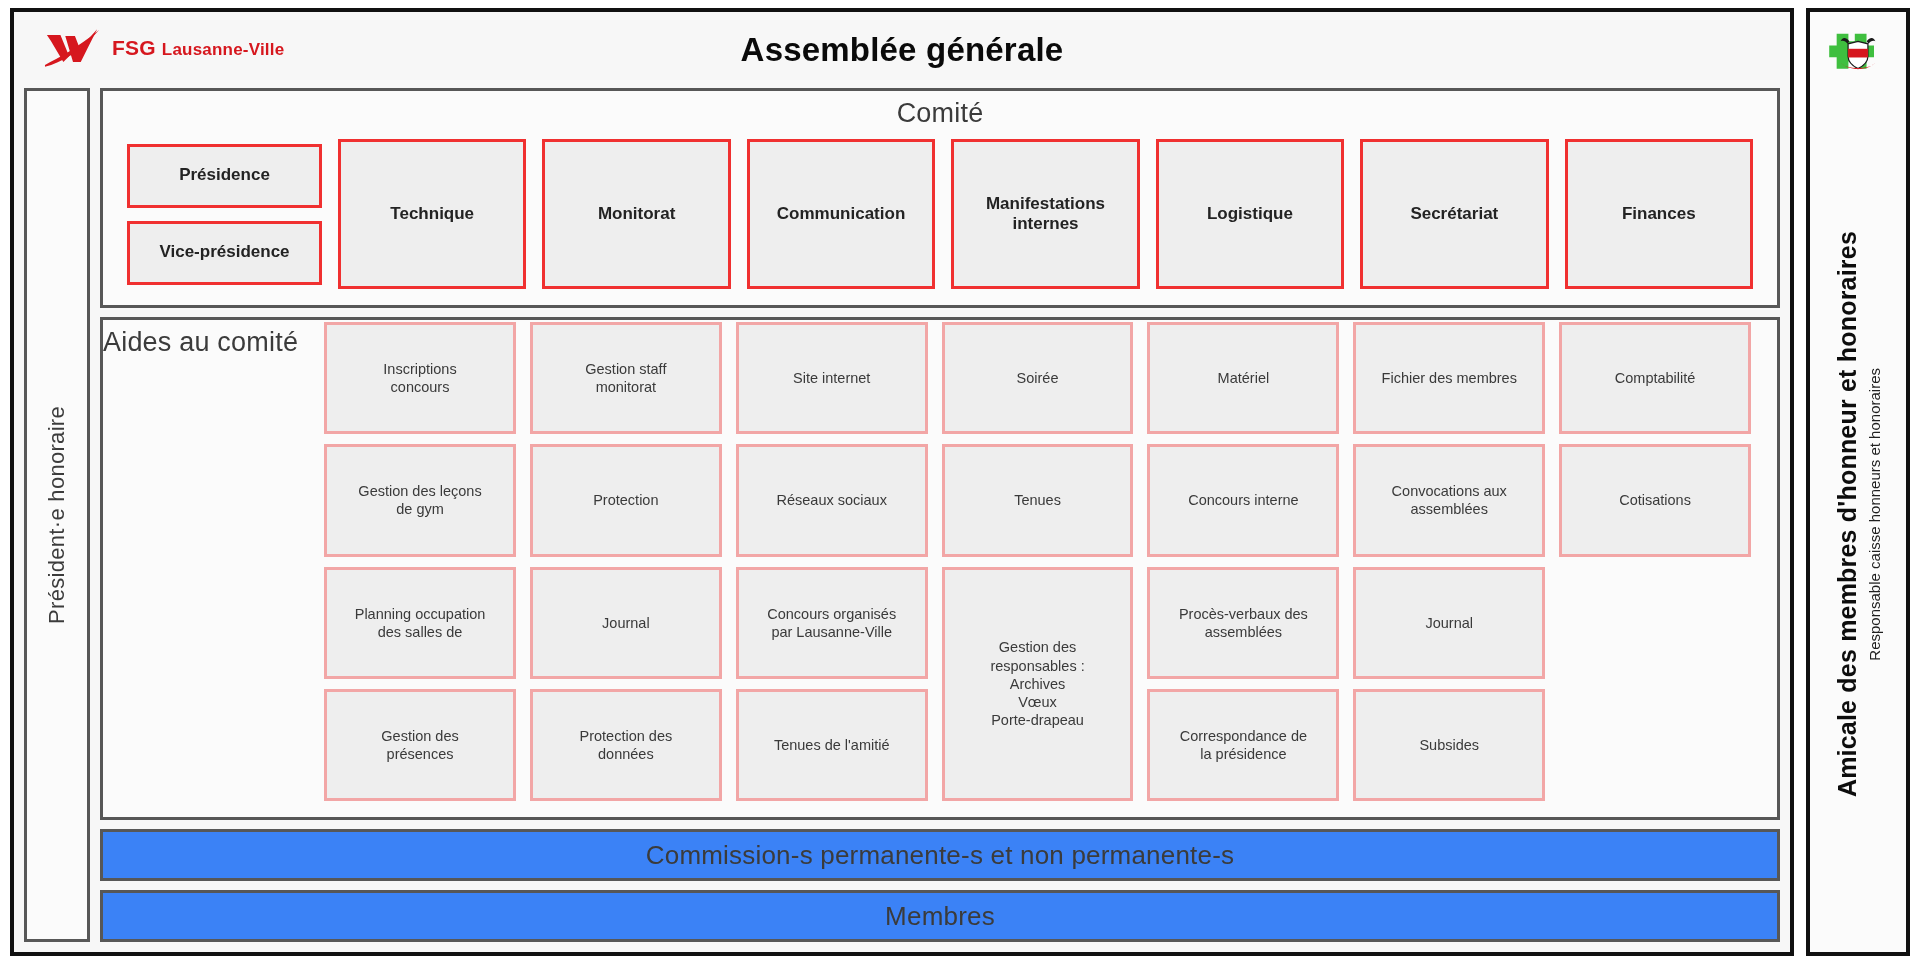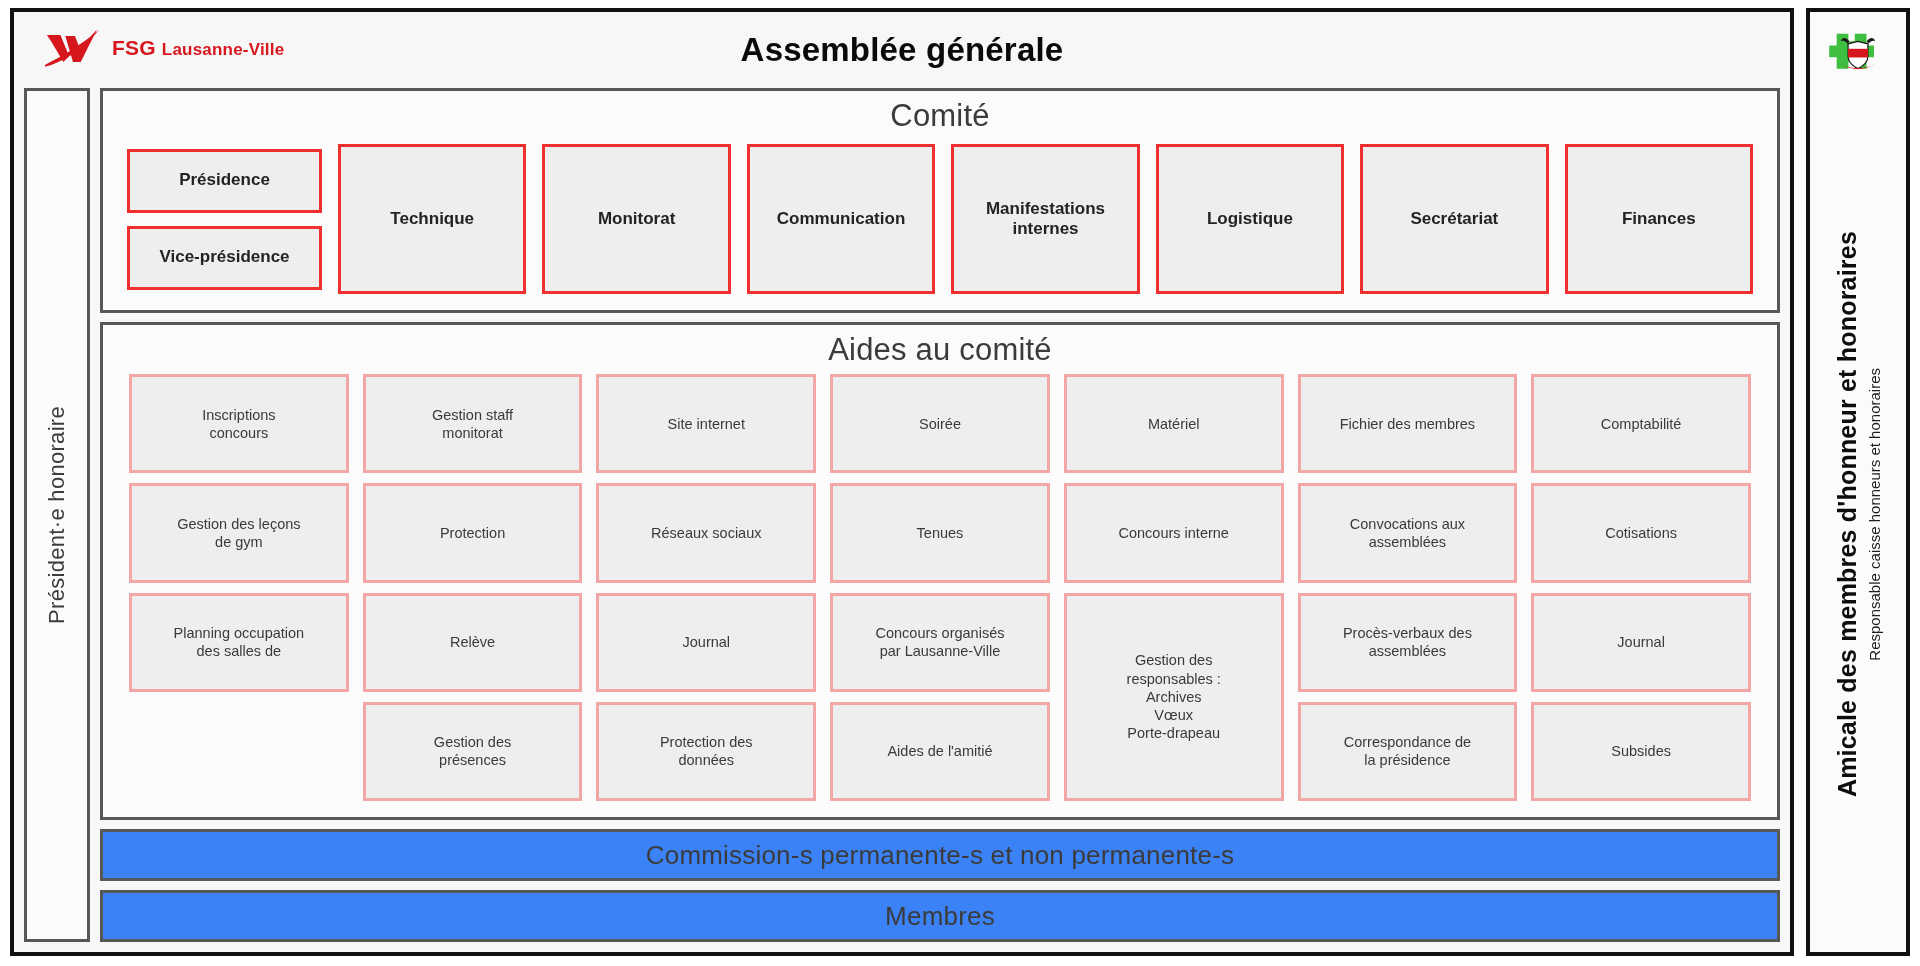--- a/index.html
+++ b/index.html
@@ -98,21 +98,21 @@
   }
 
   
   .section {
     border: 3px solid #575757;
     background: #fbfbfb;
     position: relative;
   }
   .section-title {
     text-align: center;
-    font-size: 31px;
+    font-size: 27px;
     color: #3b3b3b;
     padding: 7px 0 4px 0;
     letter-spacing: 0.2px;
   }
 
   
   .comite { flex: 0 0 auto; padding-bottom: 16px; }
   .comite-row {
     display: flex;
     align-items: stretch;
@@ -141,21 +141,21 @@
     padding: 4px 6px;
   }
   .presidency-col .box-red { height: 64px; }
   .comite-item {
     flex: 1 1 0;
     min-width: 0;
   }
   .comite-item.box-red { font-size: 17px; }
 
   
-  .aides { flex: 1 1 auto; display: flex; flex-direction: column; padding-bottom: 10px; }
+  .aides { flex: 1 1 auto; display: flex; padding-bottom: 10px; }
   .aides-grid {
     flex: 1 1 auto;
     display: grid;
     grid-template-columns: repeat(7, 1fr);
     grid-template-rows: repeat(4, 1fr);
     gap: 10px 14px;
     padding: 2px 26px 6px 26px;
   }
   .box-pink {
     border: 3px solid #f2a6a6;
@@ -288,39 +288,38 @@
             <div class="box-pink">Protection</div>
             <div class="box-pink">Réseaux sociaux</div>
             <div class="box-pink">Tenues</div>
             <div class="box-pink">Concours interne</div>
             <div class="box-pink">Convocations aux
 assemblées</div>
             <div class="box-pink">Cotisations</div>
 
             <div class="box-pink">Planning occupation
 des salles de</div>
-            <div class="box-pink">Relève</div>
             <div class="box-pink">Journal</div>
             <div class="box-pink">Concours organisés
 par Lausanne-Ville</div>
             <div class="box-pink span2">Gestion des
 responsables :
 Archives
 Vœux
 Porte-drapeau</div>
             <div class="box-pink">Procès-verbaux des
 assemblées</div>
             <div class="box-pink">Journal</div>
 
             <div class="box-pink cell-empty"></div>
             <div class="box-pink">Gestion des
 présences</div>
             <div class="box-pink">Protection des
 données</div>
-            <div class="box-pink">Aides de l'amitié</div>
+            <div class="box-pink">Tenues de l'amitié</div>
             <div class="box-pink">Correspondance de
 la présidence</div>
             <div class="box-pink">Subsides</div>
 
           </div>
         </div>
 
         <div class="banner">
           <span>Commission-s permanente-s et non permanente-s</span>
         </div>

